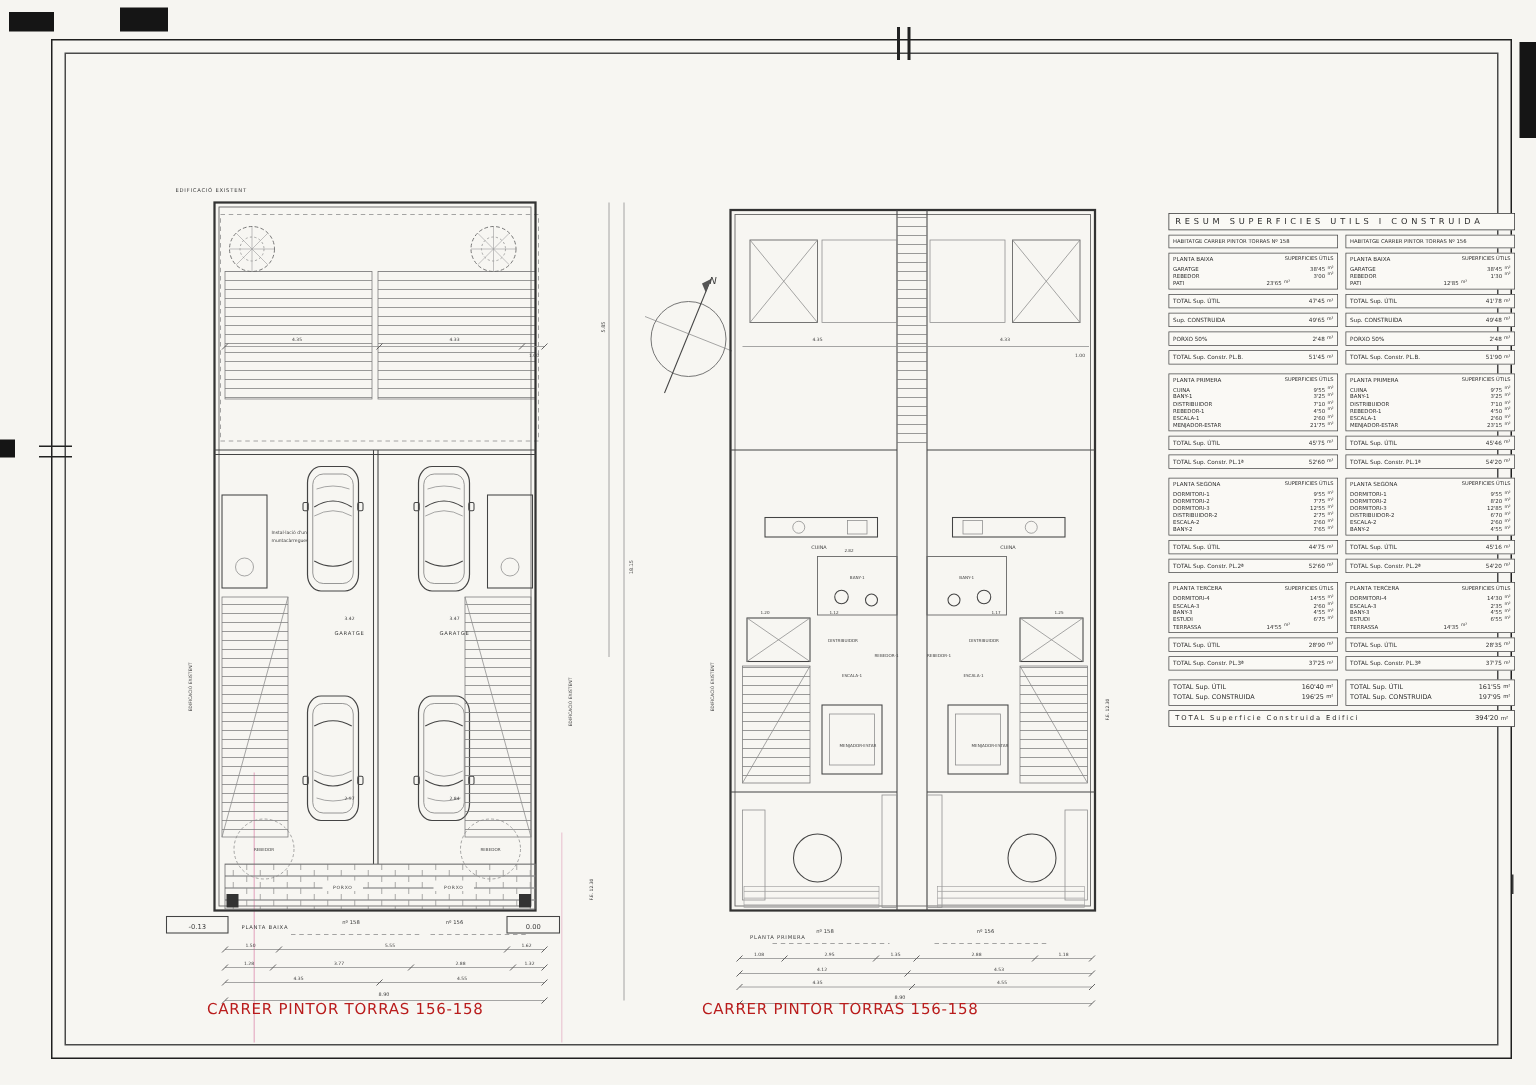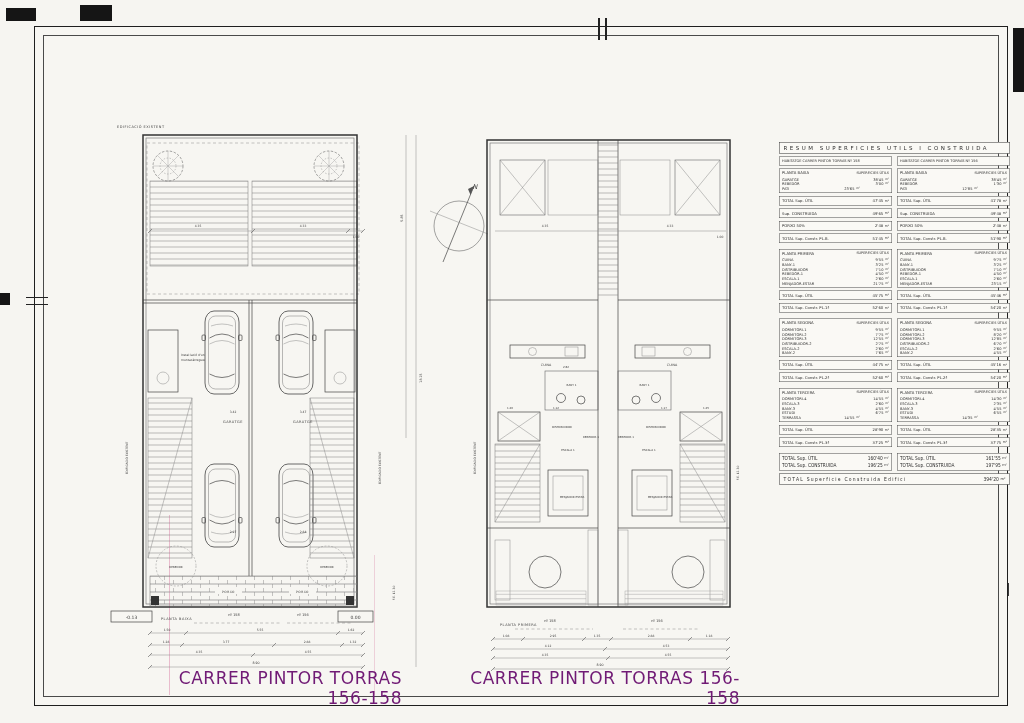--- a/index.html
+++ b/index.html
@@ -16,21 +16,21 @@
   .m2{left:80px;top:5px;width:32px;height:16px}
   .m3{left:1013px;top:28px;width:11px;height:64px}
   .m4{left:0;top:293px;width:10px;height:12px}
   .m5{left:1004px;top:583px;width:5px;height:13px;background:#3a3a3a}
   .tick-top{position:absolute;top:18px;width:1.5px;height:22px;background:#222}
   .tick-left{position:absolute;left:26px;width:22px;height:1.2px;background:#222}
   .pink{position:absolute;width:1px;background:rgba(214,118,160,.45)}
   .pk1{left:169px;top:515px;height:180px}
   .pk2{left:374px;top:555px;height:140px;background:rgba(214,118,160,.3)}
   
-  .caption{position:absolute;top:668px;font-size:17px;color:#701a75;text-align:right;letter-spacing:.5px}
+  .caption{position:absolute;top:668px;font-size:10px;color:#b91c1c;text-align:left;letter-spacing:.5px}
   .cap-left{left:138px;width:264px}
   .cap-right{left:468px;width:272px}
   
   svg{position:absolute;overflow:visible}
   .plan-left{left:88px;top:88px;width:340px;height:610px}
   .plan-right{left:450px;top:88px;width:320px;height:610px}
   .compass{left:424px;top:178px;width:70px;height:88px}
   .w1{stroke:#333;stroke-width:3;fill:none}
   .w2{stroke:#666;stroke-width:1.2;fill:none}
   .lt{stroke:#8a8a8a;stroke-width:1;fill:none}

